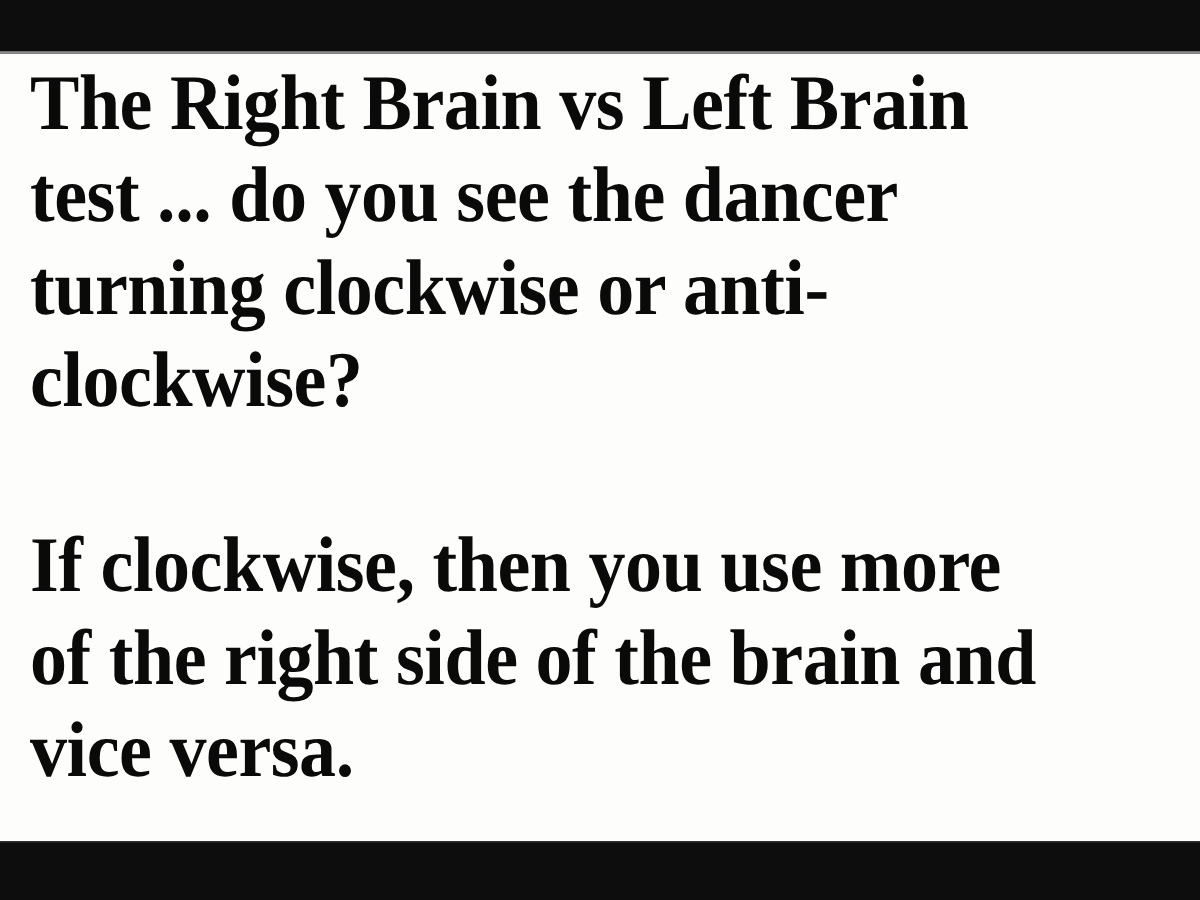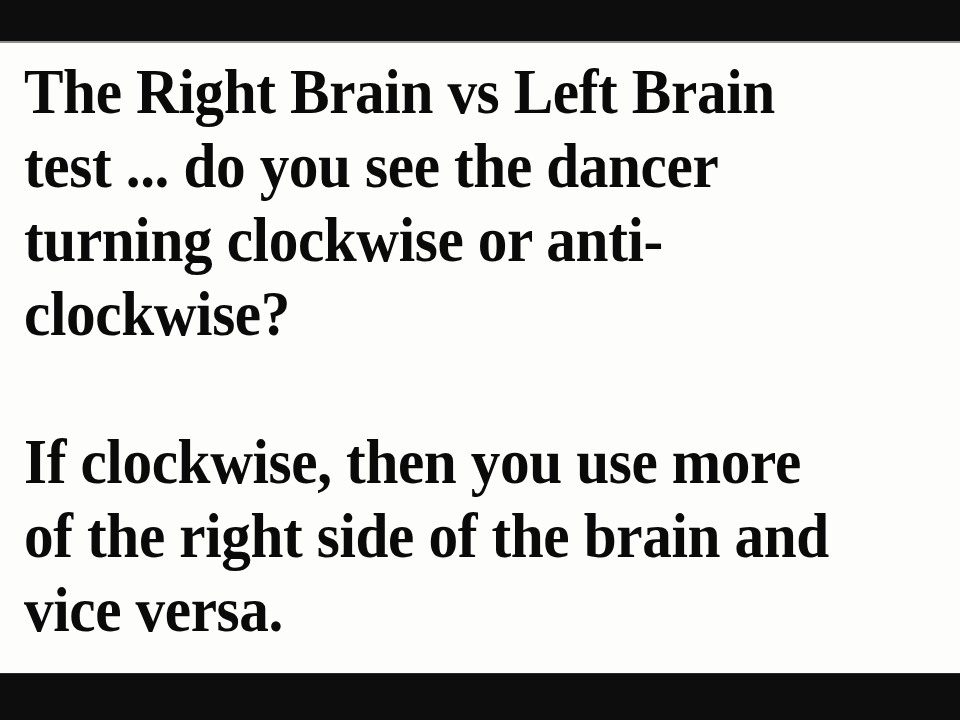--- a/index.html
+++ b/index.html
@@ -45,21 +45,21 @@
     width: 960px;
     height: 631px;
     background: #fdfdfb;
     box-sizing: border-box;
     padding: 0;
   }
 
   .text-block {
     position: absolute;
     left: 24px;
-    top: 12px;
+    top: 2px;
     width: 920px;
   }
 
   .line {
     display: block;
     color: #0a0a0a;
     font-family: "Liberation Serif", "DejaVu Serif", serif;
     font-weight: bold;
     font-size: 63px;
     line-height: 74px;

